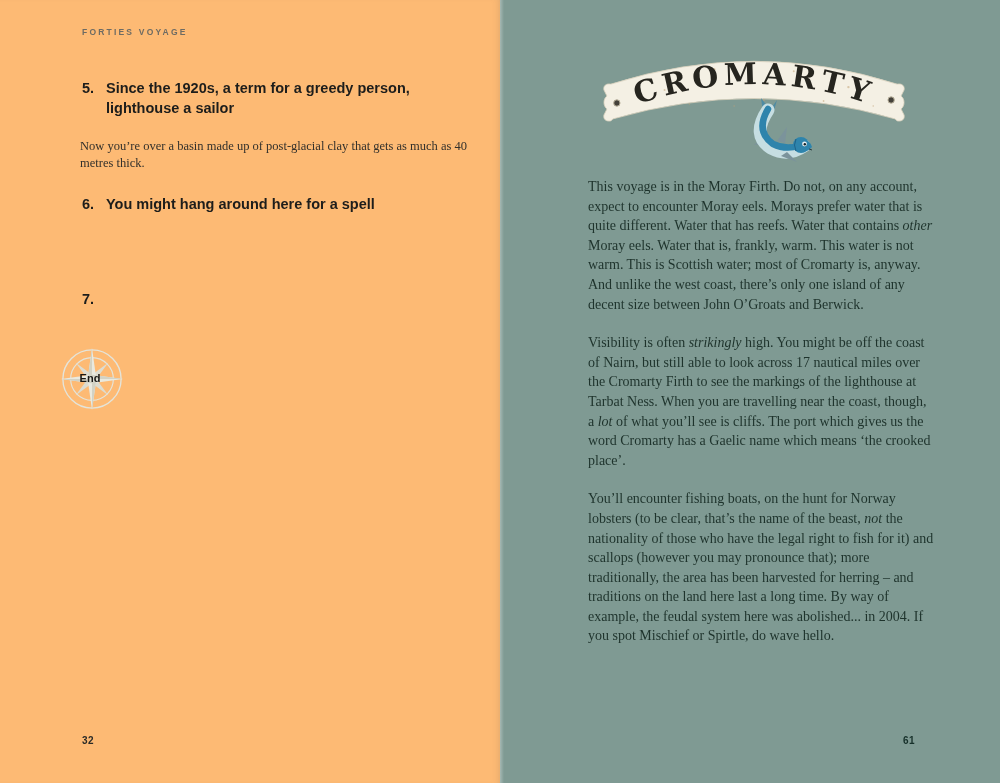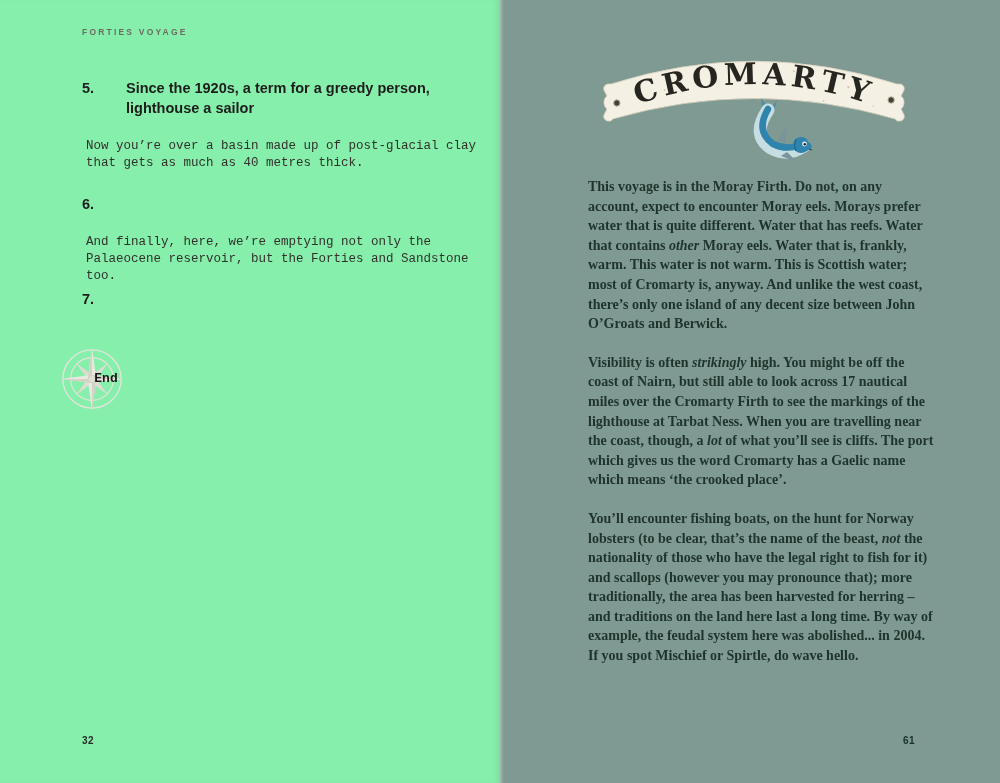--- a/index.html
+++ b/index.html
@@ -1,66 +1,66 @@
 <!DOCTYPE html>
 <html><head>
 <meta charset="utf-8">
 <style>
   html,body{margin:0;padding:0;background:#ffffff;}
   body{width:1000px;height:783px;font-family:"Liberation Sans",sans-serif;}
   .spread{display:flex;width:1000px;height:783px;overflow:hidden;}
   .page{position:relative;height:783px;}
-  .page-left{width:500px;background:#86efac;box-shadow:inset -6px 0 8px -7px rgba(80,80,70,.25);}
+  .page-left{width:500px;background:#fdba74;box-shadow:inset -6px 0 8px -7px rgba(80,80,70,.25);}
   .page-right{width:500px;background:#7f9a93;}
   .page-right::before{content:"";position:absolute;left:0;top:0;bottom:0;width:4px;
     background:linear-gradient(90deg,rgba(255,255,255,.30),rgba(255,255,255,0));}
 
   
   .kicker{position:absolute;left:82px;top:27px;font-size:8.5px;font-weight:bold;
     letter-spacing:2.2px;color:#6d6b63;}
   .item{position:absolute;left:82px;width:360px;display:flex;}
   .item-num{flex:none;width:24px;font-weight:bold;font-size:14.5px;line-height:20px;color:#1d1d1b;}
-  .item-title{font-weight:bold;font-size:14.5px;line-height:20px;color:#1d1d1b;margin-left:20px;}
-  .item-body{position:absolute;left:86px;width:396px;font-family:Liberation Mono, monospace;
+  .item-title{font-weight:bold;font-size:14.5px;line-height:20px;color:#1d1d1b;}
+  .item-body{position:absolute;left:80px;width:396px;font-family:Liberation Serif, serif;
     font-size:12.5px;line-height:17px;color:#32302b;}
   .compass{position:absolute;left:59px;top:346px;width:66px;height:66px;}
   .compass svg{position:absolute;left:0;top:0;}
-  .end-label{position:absolute;left:16px;top:0;width:100%;height:100%;display:flex;
-    align-items:center;justify-content:center;font-weight:bold;font-size:13px;color:#181816;
-    transform:translate(-2px,-1px);font-family:Liberation Mono, monospace;}
+  .end-label{position:absolute;left:0;top:0;width:100%;height:100%;display:flex;
+    align-items:center;justify-content:center;font-weight:bold;font-size:11px;color:#181816;
+    transform:translate(-2px,-1px);}
   .pagenum{position:absolute;top:735px;font-weight:bold;font-size:10px;letter-spacing:.5px;text-align:right;}
   .pagenum-left{left:82px;color:#2b2b27;}
   .pagenum-right{left:403px;color:#16302a;}
 
   
   .banner{position:absolute;left:95px;top:54px;width:318px;height:98px;}
   .fish{position:absolute;left:227px;top:97px;width:86px;height:68px;}
   .rp-text{position:absolute;left:88px;top:177px;width:354px;font-family:"Liberation Serif",serif;
     font-size:14px;line-height:19.6px;color:#1e332c;}
-  .rp-text p{margin:0 8px 19px 0;font-weight:bold;}
+  .rp-text p{margin:0 8px 19px 0;}
   i{font-style:italic;}
 </style>
 </head>
 <body>
 
 <div class="spread">
 
   <div class="page page-left">
     <div class="kicker">FORTIES VOYAGE</div>
 
     <div class="item" style="top:78px">
       <span class="item-num">5.</span>
       <span class="item-title"><span>Since the 1920s, a term for a greedy person,</span><br><span>lighthouse a sailor</span></span>
     </div>
     <div class="item-body" style="top:138px">Now you’re over a basin made up of post-glacial clay that gets as much as 40 metres thick.</div>
 
     <div class="item" style="top:194px">
       <span class="item-num">6.</span>
+      <span class="item-title"><span>You might hang around here for a spell</span></span>
     </div>
-    <div class="item-body" style="top:234px">And finally, here, we’re emptying not only the Palaeocene reservoir, but the Forties and Sandstone too.</div>
 
     <div class="item" style="top:289px">
       <span class="item-num">7.</span>
     </div>
 
     <div class="compass">
       <svg width="66" height="66" viewBox="0 0 68 68">
         <circle cx="34" cy="34" r="30" fill="none" stroke="#e4e4da" stroke-width="1.4"></circle>
         <circle cx="34" cy="34" r="22" fill="none" stroke="#e4e4da" stroke-width="1.2"></circle>
         <g transform="rotate(45 34 34)" fill="#dddcd0">

